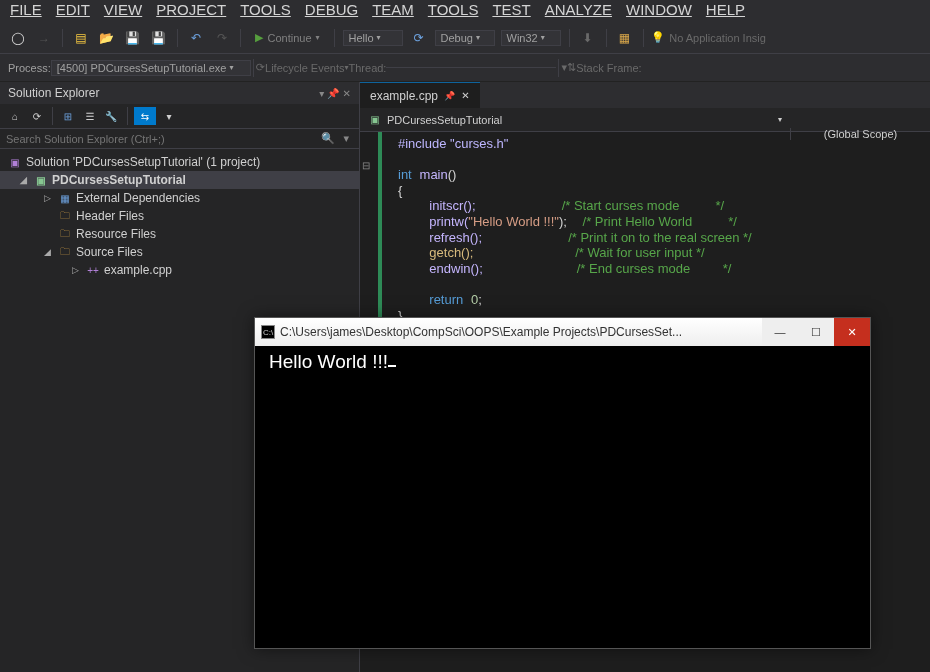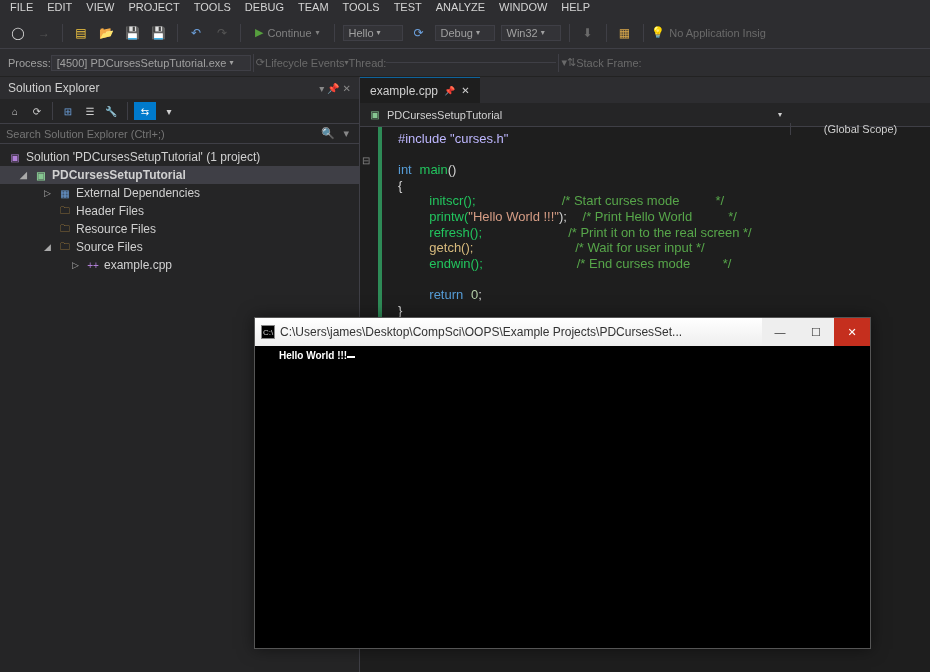--- a/index.html
+++ b/index.html
@@ -1,18 +1,18 @@
 <!DOCTYPE html>
 <html><head>
 <meta charset="utf-8">
 <style>
 * { margin: 0; padding: 0; box-sizing: border-box; font-family: "Segoe UI", sans-serif; }
 body { background: #2d2d30; color: #d0d0d0; font-size: 12px; overflow: hidden; width: 930px; height: 672px; position: relative; }
 
-.menubar { display: flex; gap: 14px; padding: 1px 10px 4px; background: #2d2d30; color: #d4d4d4; font-size: 11px; }
+.menubar { display: flex; gap: 14px; padding: 1px 10px 4px; background: #2d2d30; color: #d4d4d4; font-size: 15px; text-decoration: underline; }
 .menubar span { cursor: pointer; }
 
 .toolbar { display: flex; align-items: center; gap: 6px; padding: 4px 8px; background: #2d2d30; border-bottom: 1px solid #3f3f46; height: 32px; }
 .toolbar2 { display: flex; align-items: center; gap: 0; padding: 4px 8px; background: #2d2d30; border-bottom: 1px solid #222; height: 28px; color: #a0a0a0; font-size: 11px; }
 
 .tb-btn { width: 20px; height: 20px; display: flex; align-items: center; justify-content: center; color: #d0d0d0; cursor: pointer; }
 .tb-sep { width: 1px; height: 18px; background: #3f3f46; margin: 0 2px; }
 .tb-drop { display: flex; align-items: center; gap: 3px; color: #a0a0a0; font-size: 11px; padding: 1px 5px; border: 1px solid #3f3f46; background: #333337; min-width: 60px; }
 .tb-drop .arrow { font-size: 8px; }
 .continue-btn { display: flex; align-items: center; gap: 4px; color: #808080; font-size: 11px; padding: 2px 6px; }
@@ -48,37 +48,37 @@
 .tab .pin { font-size: 9px; color: #888; }
 .tab .close { font-size: 10px; color: #d0d0d0; }
 .nav-row { display: flex; background: #252526; height: 24px; align-items: center; border-bottom: 1px solid #3f3f46; }
 .nav-box { display: flex; align-items: center; gap: 5px; padding: 0 8px; font-size: 11px; color: #d0d0d0; flex: 1; }
 .nav-box.scope { justify-content: center; flex: 0 0 140px; border-left: 1px solid #3f3f46; margin-top: 28px; }
 
 .code { font-family: Consolas, monospace; font-size: 13px; padding: 4px 16px; white-space: pre; line-height: 1.2; color: #dcdcaa; background: #1e1e1e; border-left: 4px solid #2e8b57; margin-left: 4px; }
 .kw { color: #569cd6; }
 .str { color: #d69d85; }
 .comment { color: #57a64a; }
-.fn { color: #22c55e; }
+.fn { color: #c4b5fd; }
 .paren { color: #d4d4d4; }
 .num { color: #b5cea8; }
 .yellow { color: #d7ba7d; }
 .macro { color: #beb7ff; }
 .code-wrap { position: relative; display: flex; }
 .gutter { width: 14px; background: #1e1e1e; font-family: Consolas; font-size: 10px; color: #888; line-height: 1.2; padding-top: 4px; }
 
 .console-window { position: absolute; left: 254px; top: 317px; width: 617px; height: 332px; background: #000; border: 1px solid #555; box-shadow: 0 0 15px rgba(0,0,0,0.5); }
 .console-titlebar { height: 28px; background: linear-gradient(#fff, #eee); display: flex; align-items: center; justify-content: space-between; padding: 0 0 0 6px; color: #333; font-size: 12px; }
 .console-titlebar .left { display: flex; align-items: center; gap: 5px; }
 .console-titlebar .ctl-icon { width: 14px; height: 14px; background: #000; border: 1px solid #888; font-size: 8px; color: #ccc; display: flex; align-items: center; justify-content: center; }
 .console-buttons { display: flex; height: 100%; }
 .console-buttons div { width: 36px; display: flex; align-items: center; justify-content: center; font-size: 11px; }
 .console-buttons .min, .console-buttons .max { background: #eee; color: #333; }
 .console-buttons .close { background: #c52f1e; color: #fff; }
-.console-body { padding: 4px 24px; font-family: Consolas, monospace; font-size: 10px; color: #fff; font-weight: bold; }
+.console-body { padding: 4px 14px; font-family: Consolas, monospace; font-size: 19px; color: #fff; font-weight: normal; }
 .cursor { display: inline-block; width: 8px; height: 2px; background: #fff; margin-bottom: 1px; }
 
 .noappinsight { color: #6a6a6a; font-size: 11px; display: flex; align-items: center; gap: 4px; }
 </style>
 </head>
 <body>
 
 <div class="menubar">
   <span>FILE</span>
   <span>EDIT</span>

